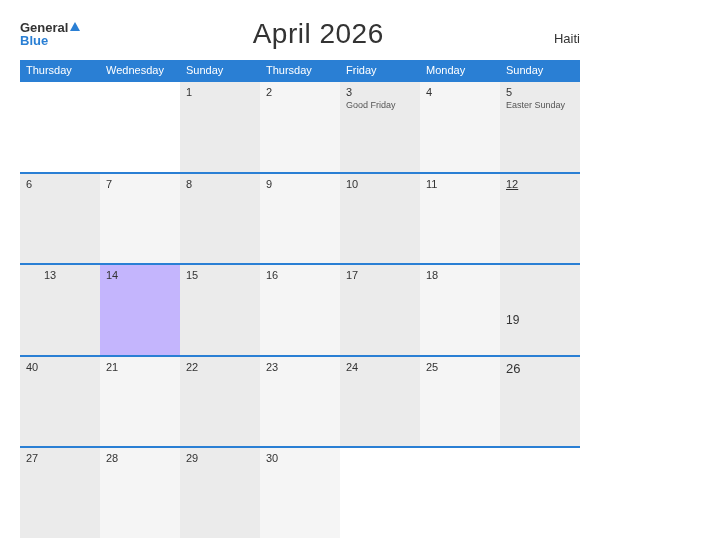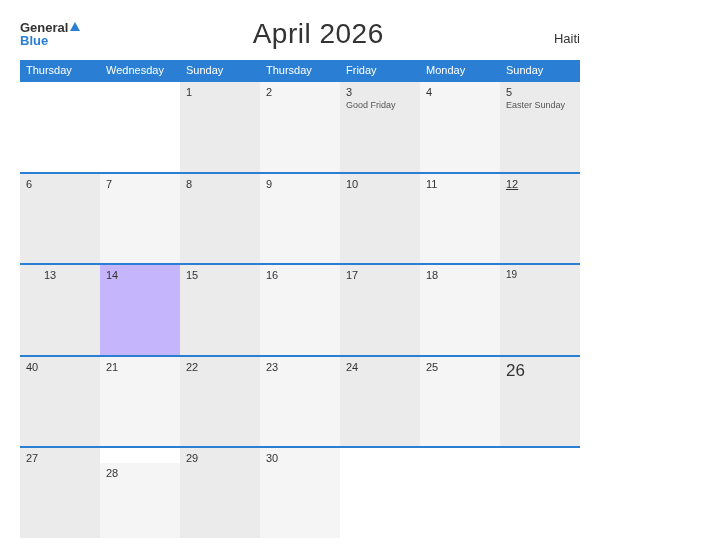--- a/index.html
+++ b/index.html
@@ -158,21 +158,21 @@
           <div style="padding: 4px 6px; font-size: 11px; color: rgb(51, 51, 51); min-height: 72px; background: rgb(245, 245, 245);">
             <span style="font-size: 11px; color: rgb(51, 51, 51); display: block;">16</span>
           </div>
           <div style="padding: 4px 6px; font-size: 11px; color: rgb(51, 51, 51); min-height: 72px; background: rgb(235, 235, 235);">
             <span style="font-size: 11px; color: rgb(51, 51, 51); display: block;">17</span>
           </div>
           <div style="padding: 4px 6px; font-size: 11px; color: rgb(51, 51, 51); min-height: 72px; background: rgb(245, 245, 245);">
             <span style="font-size: 11px; color: rgb(51, 51, 51); display: block;">18</span>
           </div>
           <div style="padding: 4px 6px; font-size: 11px; color: rgb(51, 51, 51); min-height: 72px; background: rgb(235, 235, 235);">
-            <span style="font-size: 10px; color: rgb(51, 51, 51); display: block;">19</span>
+            <span style="font-size: 12px; color: rgb(51, 51, 51); display: block; margin-top: 44px;">19</span>
           </div>
         </div>
         <div class="cal-week">
           <div style="padding: 4px 6px; font-size: 11px; color: rgb(51, 51, 51); min-height: 72px; background: rgb(235, 235, 235);">
             <span style="font-size: 11px; color: rgb(51, 51, 51); display: block;">40</span>
           </div>
           <div style="padding: 4px 6px; font-size: 11px; color: rgb(51, 51, 51); min-height: 72px; background: rgb(245, 245, 245);">
             <span style="font-size: 11px; color: rgb(51, 51, 51); display: block;">21</span>
           </div>
           <div style="padding: 4px 6px; font-size: 11px; color: rgb(51, 51, 51); min-height: 72px; background: rgb(235, 235, 235);">
@@ -181,28 +181,28 @@
           <div style="padding: 4px 6px; font-size: 11px; color: rgb(51, 51, 51); min-height: 72px; background: rgb(245, 245, 245);">
             <span style="font-size: 11px; color: rgb(51, 51, 51); display: block;">23</span>
           </div>
           <div style="padding: 4px 6px; font-size: 11px; color: rgb(51, 51, 51); min-height: 72px; background: rgb(235, 235, 235);">
             <span style="font-size: 11px; color: rgb(51, 51, 51); display: block;">24</span>
           </div>
           <div style="padding: 4px 6px; font-size: 11px; color: rgb(51, 51, 51); min-height: 72px; background: rgb(245, 245, 245);">
             <span style="font-size: 11px; color: rgb(51, 51, 51); display: block;">25</span>
           </div>
           <div style="padding: 4px 6px; font-size: 11px; color: rgb(51, 51, 51); min-height: 72px; background: rgb(235, 235, 235);">
-            <span style="font-size: 17px; color: rgb(51, 51, 51); display: block;">26</span>
+            <span style="font-size: 13px; color: rgb(51, 51, 51); display: block;">26</span>
           </div>
         </div>
         <div class="cal-week">
           <div style="padding: 4px 6px; font-size: 11px; color: rgb(51, 51, 51); min-height: 72px; background: rgb(235, 235, 235);">
             <span style="font-size: 11px; color: rgb(51, 51, 51); display: block;">27</span>
           </div>
-          <div style="padding: 4px 6px; font-size: 11px; color: rgb(51, 51, 51); min-height: 72px; background: rgb(245, 245, 245); margin-top: 15px;">
+          <div style="padding: 4px 6px; font-size: 11px; color: rgb(51, 51, 51); min-height: 72px; background: rgb(245, 245, 245);">
             <span style="font-size: 11px; color: rgb(51, 51, 51); display: block;">28</span>
           </div>
           <div style="padding: 4px 6px; font-size: 11px; color: rgb(51, 51, 51); min-height: 72px; background: rgb(235, 235, 235);">
             <span style="font-size: 11px; color: rgb(51, 51, 51); display: block;">29</span>
           </div>
           <div style="padding: 4px 6px; font-size: 11px; color: rgb(51, 51, 51); min-height: 72px; background: rgb(245, 245, 245);">
             <span style="font-size: 11px; color: rgb(51, 51, 51); display: block;">30</span>
           </div>
           <div style="padding: 4px 6px; font-size: 11px; color: rgb(51, 51, 51); min-height: 72px; background: rgb(255, 255, 255);"></div>
           <div style="padding: 4px 6px; font-size: 11px; color: rgb(51, 51, 51); min-height: 72px; background: rgb(255, 255, 255);"></div>

